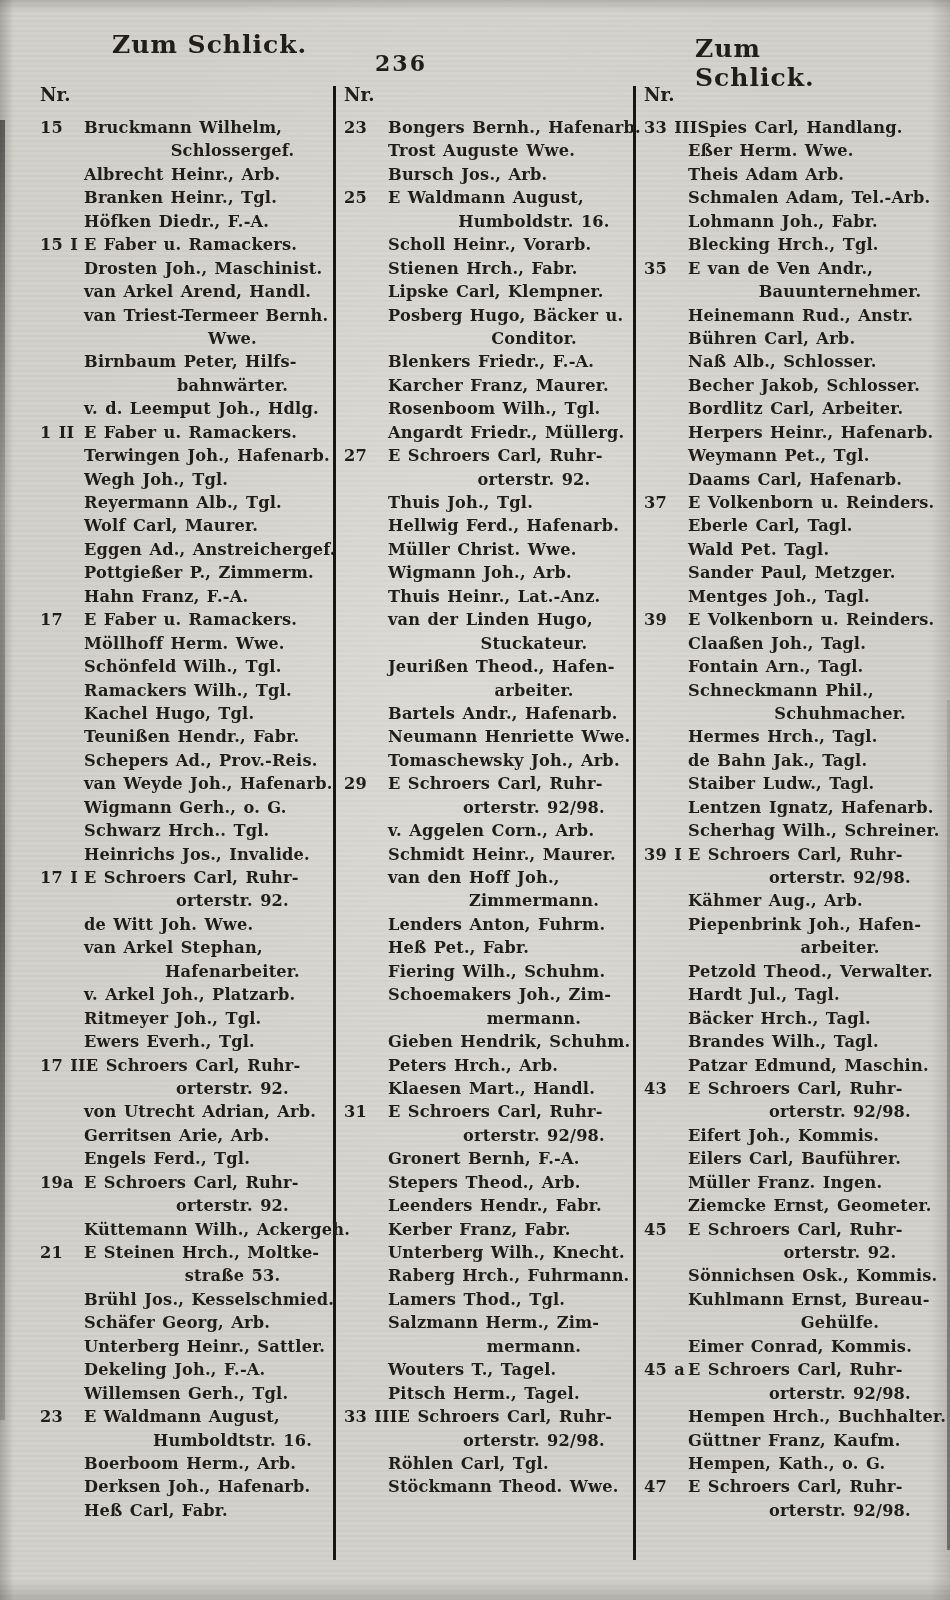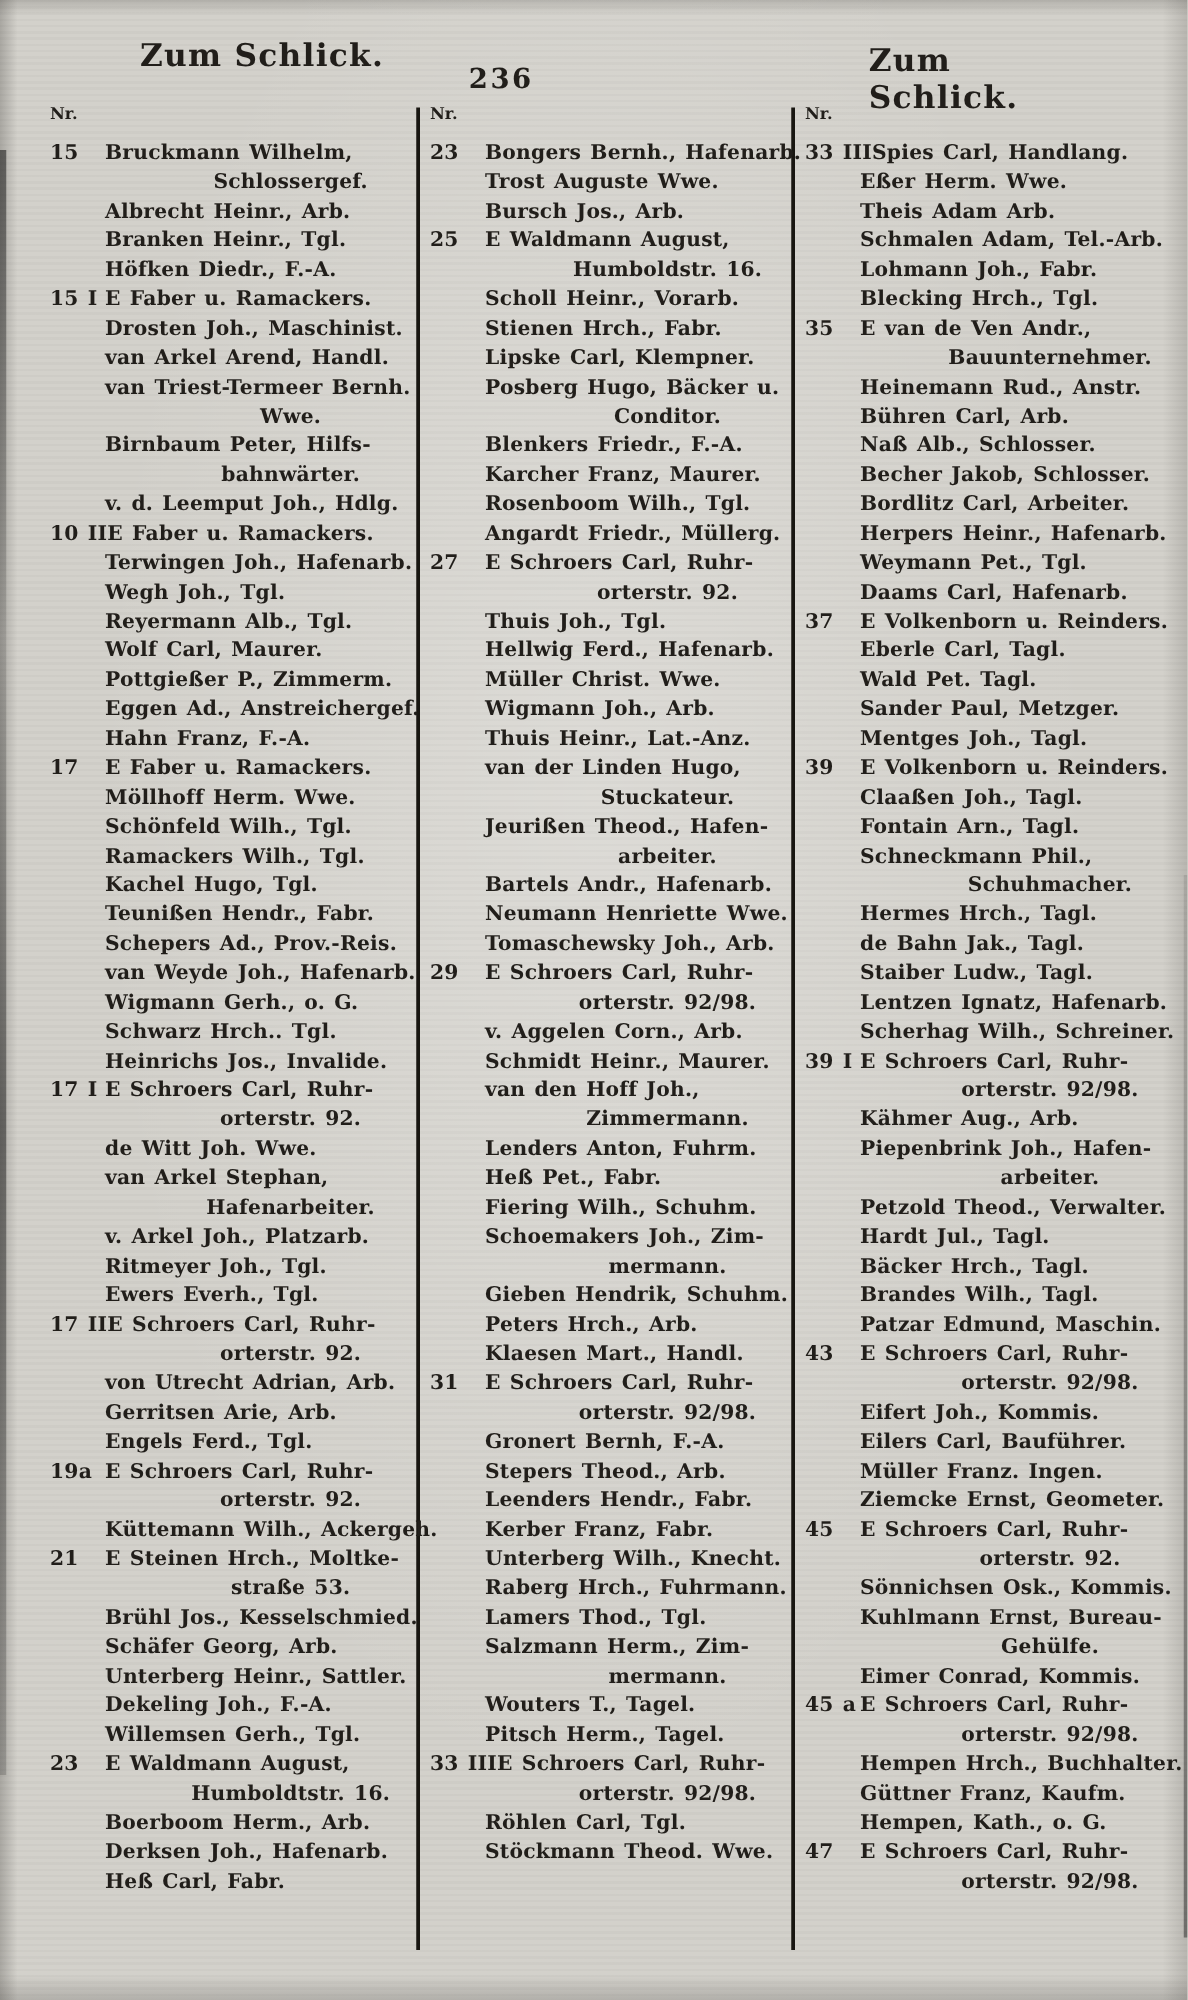--- a/index.html
+++ b/index.html
@@ -27,21 +27,21 @@
   .header{
     position:absolute;top:26px;left:0;width:802px;height:46px;
   }
   .header .title-left{position:absolute;left:112px;top:4px;font-size:25px;font-weight:bold;letter-spacing:1px;}
   .header .page-num{position:absolute;left:0;right:0;top:8px;text-align:center;font-size:22px;font-weight:bold;letter-spacing:2px;margin-top:16px;}
   .header .title-right{position:absolute;left:695px;top:8px;font-size:25px;font-weight:bold;letter-spacing:1px;}
   .rule{position:absolute;width:3px;background:#181611;top:86px;height:1474px;}
   .rule.r1{left:333px;}
   .rule.r2{left:633px;}
   .col{position:absolute;top:84px;}
-  .col .nr{font-size:13px;font-weight:bold;margin-bottom:11px;}
+  .col .nr{font-size:18px;font-weight:bold;margin-bottom:11px;}
   .col.c1{left:40px;width:293px;}
   .col.c2{left:344px;width:288px;}
   .col.c3{left:644px;width:300px;}
   .rows{margin-top:0;}
   .row{
     line-height:23.45px;height:23.45px;
     font-size:16.2px;font-weight:bold;
     white-space:nowrap;
     word-spacing:1.5px;
     letter-spacing:0.2px;
@@ -76,27 +76,27 @@
       <div class="row i1"><span class="txt">Branken Heinr., Tgl.</span></div>
       <div class="row i1"><span class="txt">Höfken Diedr., F.-A.</span></div>
       <div class="row i0"><span class="num">15 I</span><span class="txt">E Faber u. Ramackers.</span></div>
       <div class="row i1"><span class="txt">Drosten Joh., Maschinist.</span></div>
       <div class="row i1"><span class="txt">van Arkel Arend, Handl.</span></div>
       <div class="row i1"><span class="txt">van Triest-Termeer Bernh.</span></div>
       <div class="row i2"><span class="txt">Wwe.</span></div>
       <div class="row i1"><span class="txt">Birnbaum Peter, Hilfs-</span></div>
       <div class="row i2"><span class="txt">bahnwärter.</span></div>
       <div class="row i1"><span class="txt">v. d. Leemput Joh., Hdlg.</span></div>
-      <div class="row i0"><span class="num">10 II</span><span class="txt">E Faber u. Ramackers.</span></div>
+      <div class="row i0"><span class="num">1 II</span><span class="txt">E Faber u. Ramackers.</span></div>
       <div class="row i1"><span class="txt">Terwingen Joh., Hafenarb.</span></div>
       <div class="row i1"><span class="txt">Wegh Joh., Tgl.</span></div>
       <div class="row i1"><span class="txt">Reyermann Alb., Tgl.</span></div>
       <div class="row i1"><span class="txt">Wolf Carl, Maurer.</span></div>
+      <div class="row i1"><span class="txt">Eggen Ad., Anstreichergef.</span></div>
       <div class="row i1"><span class="txt">Pottgießer P., Zimmerm.</span></div>
-      <div class="row i1"><span class="txt">Eggen Ad., Anstreichergef.</span></div>
       <div class="row i1"><span class="txt">Hahn Franz, F.-A.</span></div>
       <div class="row i0"><span class="num">17</span><span class="txt">E Faber u. Ramackers.</span></div>
       <div class="row i1"><span class="txt">Möllhoff Herm. Wwe.</span></div>
       <div class="row i1"><span class="txt">Schönfeld Wilh., Tgl.</span></div>
       <div class="row i1"><span class="txt">Ramackers Wilh., Tgl.</span></div>
       <div class="row i1"><span class="txt">Kachel Hugo, Tgl.</span></div>
       <div class="row i1"><span class="txt">Teunißen Hendr., Fabr.</span></div>
       <div class="row i1"><span class="txt">Schepers Ad., Prov.-Reis.</span></div>
       <div class="row i1"><span class="txt">van Weyde Joh., Hafenarb.</span></div>
       <div class="row i1"><span class="txt">Wigmann Gerh., o. G.</span></div>

